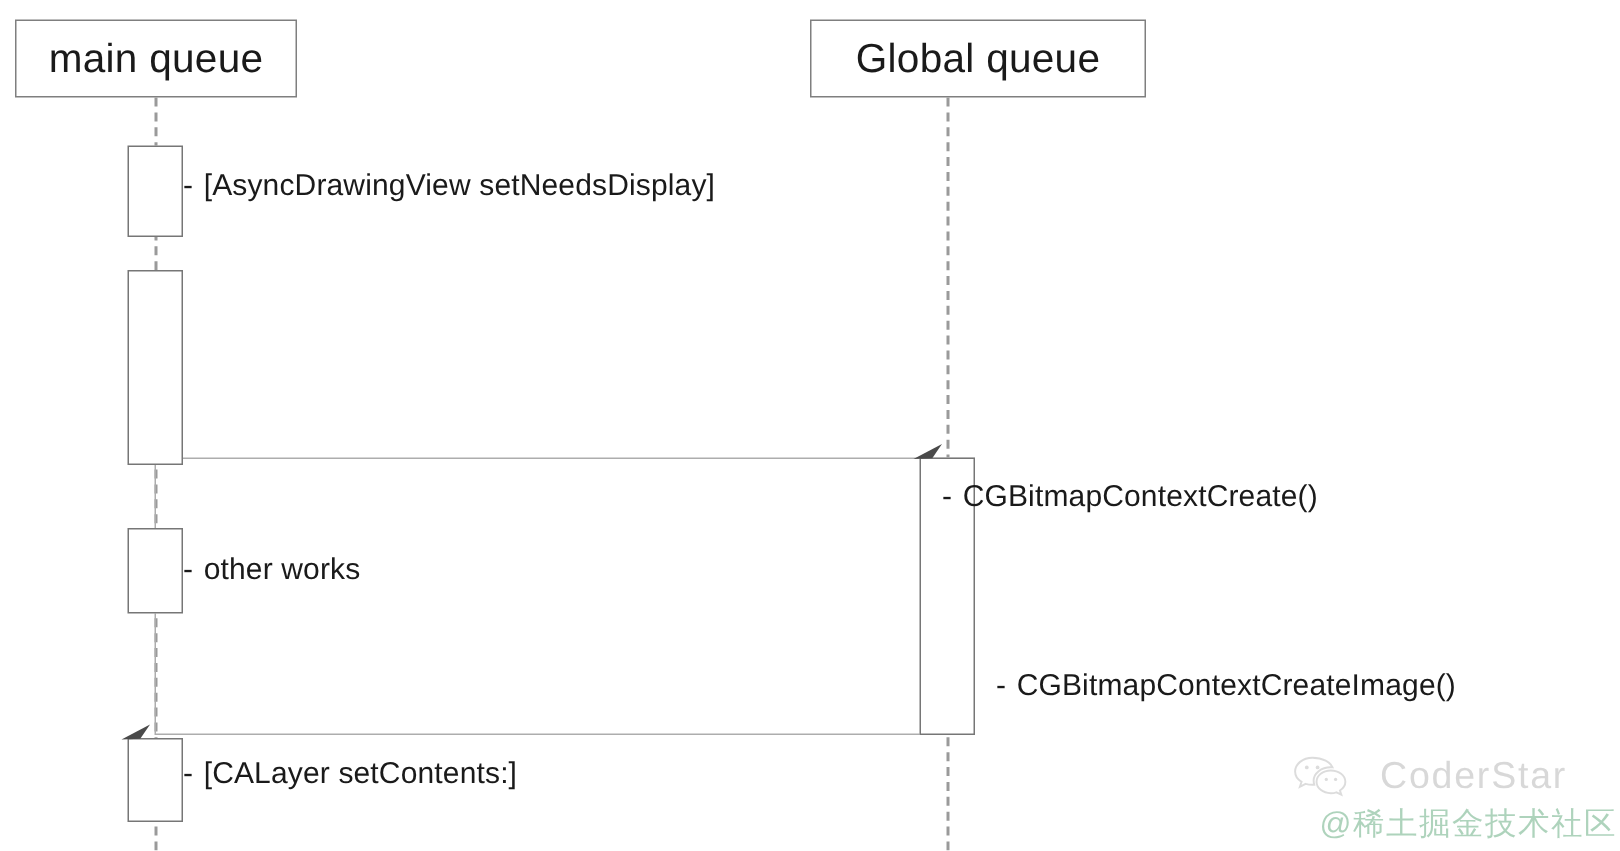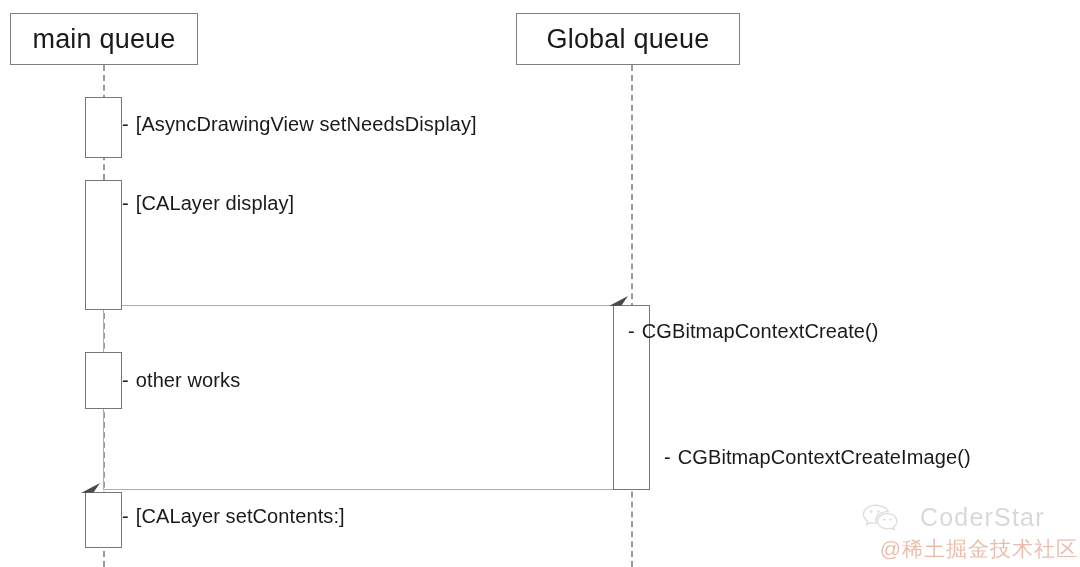--- a/index.html
+++ b/index.html
@@ -28,21 +28,21 @@
     background: #ffffff;
     display: flex;
     align-items: center;
     justify-content: center;
     color: #1a1a1a;
     font-size: 27px;
     letter-spacing: 0.2px;
     white-space: nowrap;
   }
   #participant-main  { left: 10px;  top: 13px; width: 188px; height: 52px; text-align: right; }
-  #participant-global{ left: 516px; top: 13px; width: 224px; height: 52px; }
+  #participant-global{ left: 540px; top: 13px; width: 224px; height: 52px; }
 
   
   .lifeline {
     position: absolute;
     width: 0;
     border-left: 2px dashed #9a9a9a;
   }
   #lifeline-main   { left: 103px; top: 65px;  height: 502px; }
   #lifeline-global { left: 631px; top: 65px;  height: 502px; }
 
@@ -117,21 +117,21 @@
     gap: 20px;
     height: 34px;
   }
   #watermark-brand {
     color: #8e8e8e;
     font-size: 25px;
     letter-spacing: 1.2px;
     white-space: nowrap;
   }
   #watermark-sub {
-    color: #c2410c;
+    color: #15803d;
     font-size: 21px;
     letter-spacing: 1px;
     text-align: right;
     white-space: nowrap;
     margin-top: 1px;
     padding-right: 2px;
   }
 </style>
 </head>
 <body>
@@ -162,23 +162,20 @@
   </svg>
 
   <svg class="arrowhead" id="arrow-to-main" viewBox="0 0 22 14">
     <path d="M1 12 L20 2 L13.5 11.5 Z" fill="#4a4a4a"></path>
   </svg>
 
   <div class="msg-label" id="label-setneedsdisplay">
     <span class="dash">-</span><span>[AsyncDrawingView setNeedsDisplay]</span>
   </div>
 
-  <div class="msg-label" id="label-calayer-display">
-    <span class="dash">-</span><span>[CALayer display]</span>
-  </div>
 
 
   <div class="msg-label" id="label-otherworks">
     <span class="dash">-</span><span>other works</span>
   </div>
 
   <div class="msg-label" id="label-setcontents">
     <span class="dash">-</span><span>[CALayer setContents:]</span>
   </div>
 

